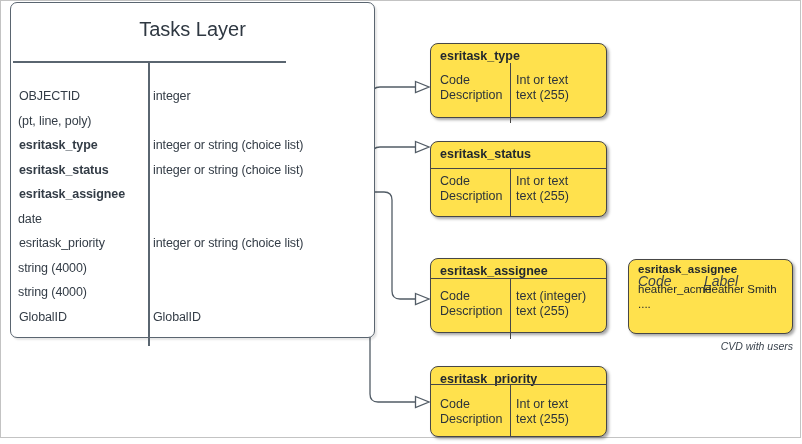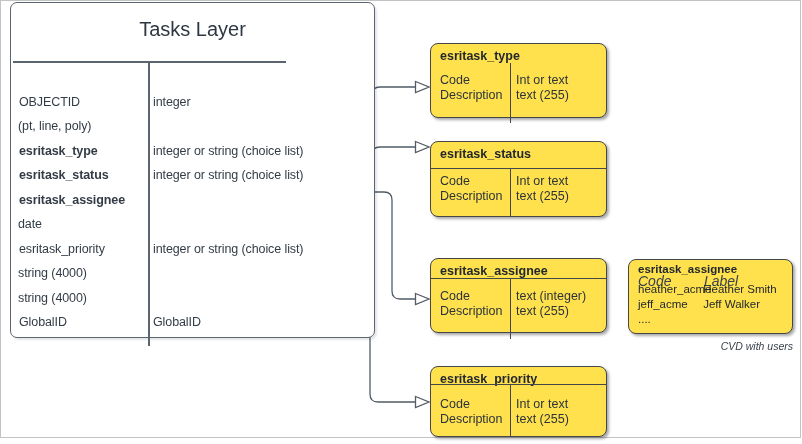--- a/index.html
+++ b/index.html
@@ -23,21 +23,21 @@
     position:absolute;left:0;right:0;top:15px;text-align:center;
     font-size:20px;color:#2f3842;
   }
   .entity-title-divider{
     position:absolute;left:2px;top:58px;width:273px;height:1.7px;background:#5a6570;z-index:3;
   }
   .entity-col-divider{
     position:absolute;left:137px;top:58px;width:1.6px;height:285px;background:#5a6570;z-index:3;
   }
   .entity-rows{position:absolute;left:0;right:0;top:81px;}
-  .frow{display:flex;height:24.5px;align-items:flex-end;font-size:12.5px;letter-spacing:-0.1px;}
+  .frow{display:flex;height:24.5px;align-items:center;font-size:12.5px;letter-spacing:-0.1px;}
   .frow .fname{width:135px;padding-left:8px;box-sizing:border-box;flex:none;}
   .frow .ftype{padding-left:7px;}
   .frow.em .fname{font-weight:bold;}
 
   
   .cl{
     position:absolute;left:430px;width:177px;z-index:2;box-sizing:border-box;
     background:#ffe14d;border:1.3px solid #474747;border-radius:8px;
     box-shadow:2px 2px 3px rgba(0,0,0,0.35);
   }
@@ -203,22 +203,18 @@
     <div class="cvd-headers">
       <span class="c1">Code</span>
       <span class="c2">Label</span>
     </div>
     <div class="cvd-rows">
       <div class="cvd-row">
         <span class="c1">heather_acme</span>
         <span class="c2">Heather Smith</span>
       </div>
       <div class="cvd-row">
-        <span class="c1">jeff_acme</span>
-        <span class="c2">Jeff Walker</span>
-      </div>
-      <div class="cvd-row">
         <span class="c1">....</span>
       </div>
     </div>
   </div>
   <div class="cvd-caption">CVD with users</div>
 </div>
 
 </body></html>

